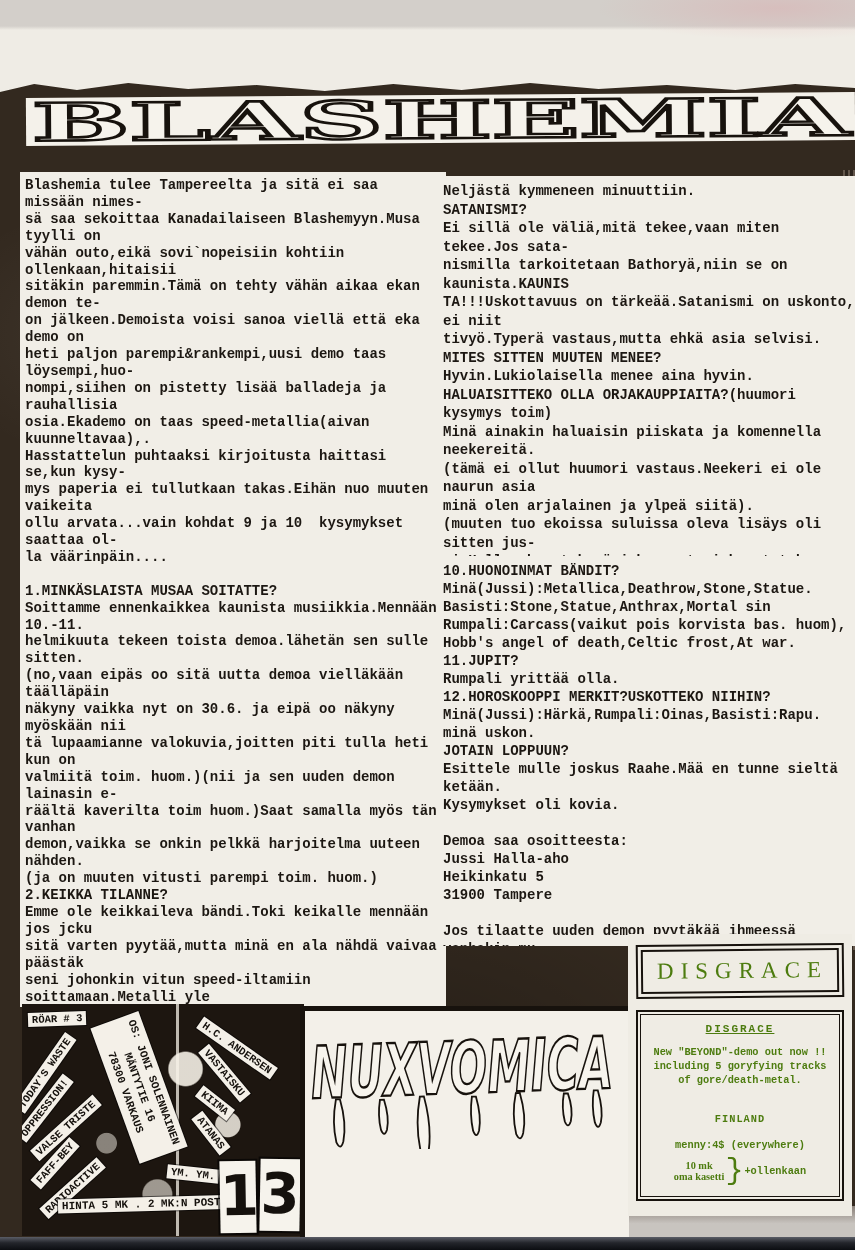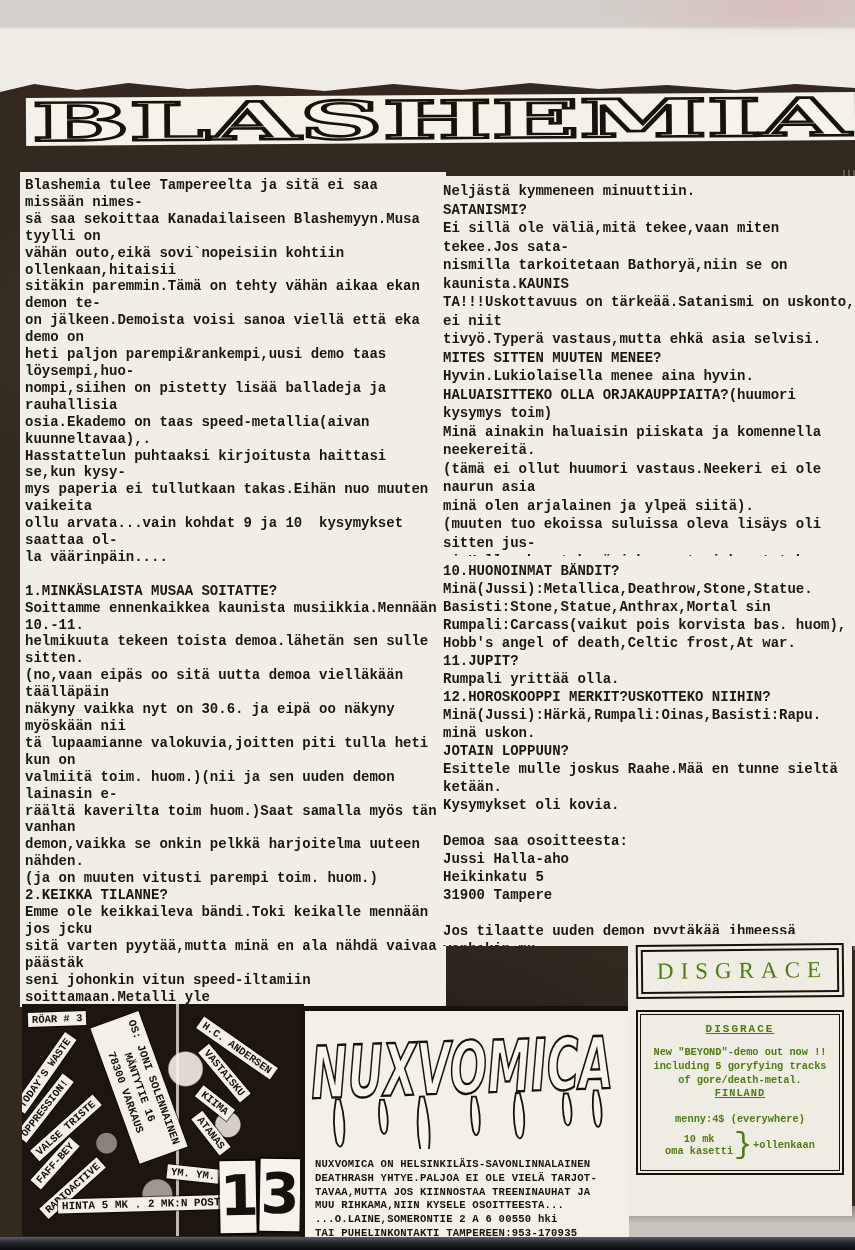--- a/index.html
+++ b/index.html
@@ -68,24 +68,24 @@
     background:#efece4;z-index:6;color:#4d7c0f;}
   .dis-header{margin:10px 8px 0 8px;border:2px solid #17120d;padding:3px;transform:rotate(-.6deg);}
   .dis-header-inner{border:2px solid #17120d;text-align:center;
     font-family:"Liberation Serif",serif;font-size:23px;letter-spacing:7px;padding:7px 0 7px 5px;}
   .dis-body{margin:12px 8px;border:2px solid #17120d;padding:2px;}
   .dis-body-inner{border:1px solid #17120d;padding:8px 4px;font-size:10.3px;font-weight:bold;
     text-align:center;}
   .dis-name{text-decoration:underline;letter-spacing:2px;font-size:11px;}
   .dis-promo{margin-top:10px;white-space:pre-wrap;line-height:14px;}
   .dis-addr{margin-top:12px;white-space:pre-wrap;line-height:14px;}
-  .dis-country{text-decoration:underline;letter-spacing:1px;}
+  .dis-country{letter-spacing:1px;margin-top:26px;}
   .dis-prices{margin-top:14px;line-height:13px;}
   .price-row{display:flex;justify-content:center;align-items:center;margin-top:2px;}
-  .price-items{white-space:pre-wrap;}
+  .price-items{white-space:pre-wrap;font-family:Liberation Serif, serif;}
   .brace{font-size:30px;font-weight:normal;margin:0 1px;}
 </style>
 </head>
 <body>
 
 <div class="scan-top"></div>
 <div class="main-dark"></div>
 <div class="right-streaks"></div>
 
 <div class="title-strip">
@@ -212,26 +212,20 @@
         <path d="M34 84 q6 24 2 42 q-3 10 -7 1 q-4 -20 1 -43 z"></path>
         <path d="M78 86 q5 18 2 30 q-3 8 -6 0 q-3 -14 0 -30 z"></path>
         <path d="M118 84 q7 30 3 54 q-3 12 -8 1 q-5 -26 1 -55 z"></path>
         <path d="M170 86 q5 20 2 34 q-3 9 -6 0 q-3 -16 0 -34 z"></path>
         <path d="M214 84 q6 24 2 40 q-3 10 -7 1 q-4 -20 1 -41 z"></path>
         <path d="M262 86 q5 16 2 28 q-3 8 -6 0 q-3 -14 0 -28 z"></path>
         <path d="M292 84 q5 20 2 32 q-3 9 -6 0 q-3 -16 0 -32 z"></path>
       </g>
     </g>
   </svg>
-  <div class="nux-caption">NUXVOMICA ON HELSINKILÄIS-SAVONLINNALAINEN
-DEATHRASH YHTYE.PALJOA EI OLE VIELÄ TARJOT-
-TAVAA,MUTTA JOS KIINNOSTAA TREENINAUHAT JA
-MUU RIHKAMA,NIIN KYSELE OSOITTEESTA...
-...O.LAINE,SOMERONTIE 2 A 6 00550 hki
-TAI PUHELINKONTAKTI TAMPEREEN:953-170935</div>
 </div>
 
 <div class="disgrace">
   <div class="dis-header">
     <div class="dis-header-inner">DISGRACE</div>
   </div>
   <div class="dis-body">
     <div class="dis-body-inner">
       <div class="dis-name">DISGRACE</div>
       <div class="dis-promo">New "BEYOND"-demo out now !!

